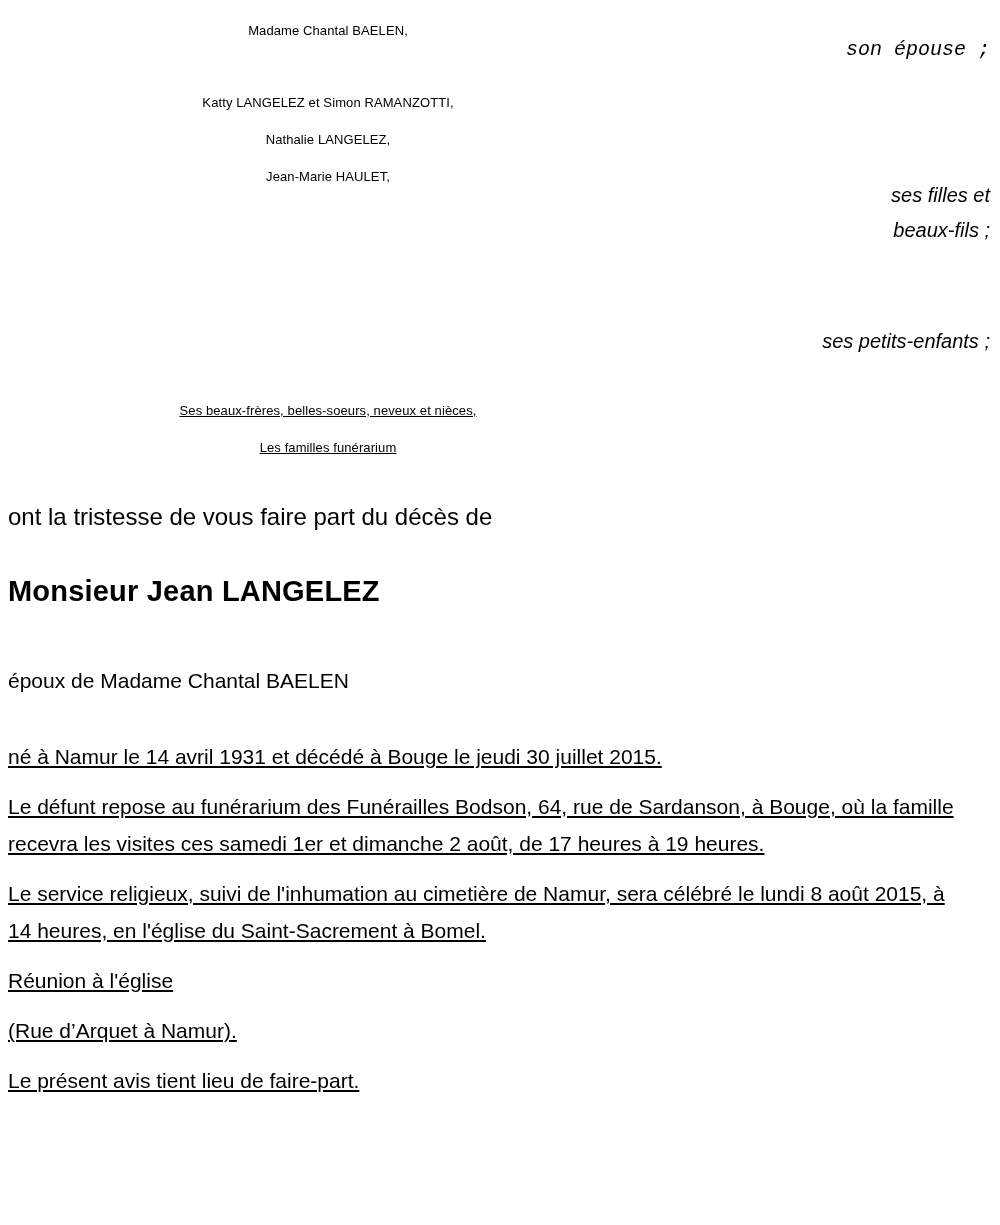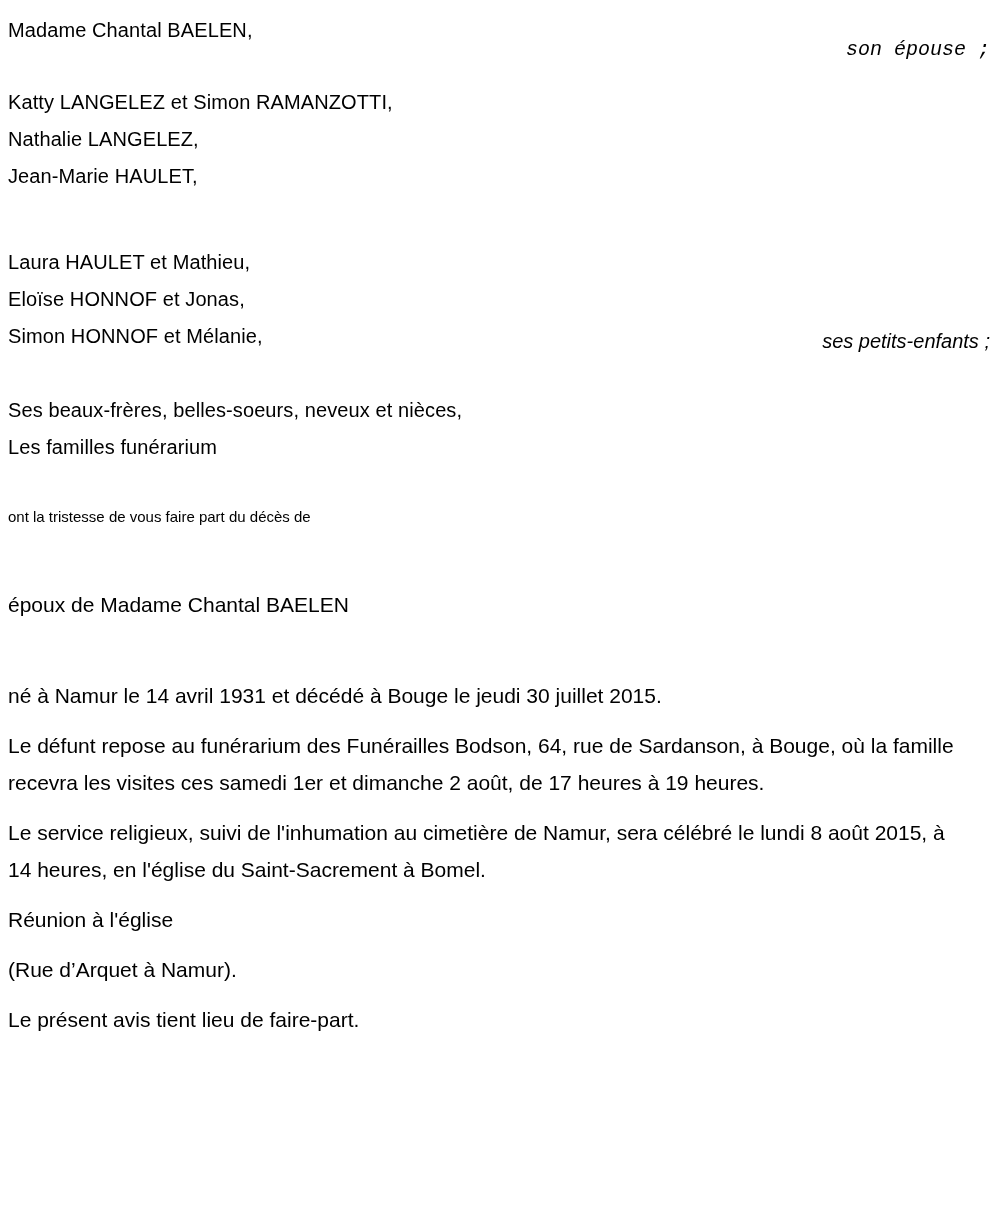--- a/index.html
+++ b/index.html
@@ -26,24 +26,25 @@
 
   
   .relation-block {
     position: relative;
     width: 982px;
   }
   .names {
     width: 640px;
   }
   .name-line {
-    font-size: 20px;
+    font-size: 13px;
     line-height: 37px;
     white-space: nowrap;
     letter-spacing: 0.1px;
+    text-align: center;
   }
   .relation-label {
     position: absolute;
     right: 0;
     text-align: right;
     font-style: italic;
     font-size: 20px;
     line-height: 35px;
     white-space: nowrap;
   }
@@ -52,44 +53,45 @@
   
   .block-spouse   { height: 64px; }
   .block-spouse   .relation-label { top: 20px; font-family: Liberation Mono, monospace; }
 
   .block-daughters { height: 150px; padding-top: 8px; }
   .block-daughters .relation-label { top: 102px; }
 
   .block-grandchildren { height: 140px; padding-top: 10px; }
   .block-grandchildren .relation-label { top: 90px; }
 
-  .block-others { height: 96px; padding-top: 8px; }
+  .block-others { height: 96px; padding-top: 8px; text-decoration: underline; }
 
   
   .lead-line {
-    font-size: 15px;
+    font-size: 24px;
     line-height: 37px;
     margin-top: 10px;
   }
   .deceased-name {
     font-size: 29px;
     font-weight: bold;
     line-height: 40px;
     margin-top: 36px;
     letter-spacing: 0.2px;
   }
   .spouse-of {
     font-size: 21px;
     line-height: 37px;
     margin-top: 51px;
   }
 
   
   .body-block {
-    margin-top: 54px;
+    margin-top: 39px;
+    text-decoration: underline;
   }
   .paragraph {
     width: 958px;
     font-size: 21px;
     line-height: 37px;
     margin: 0 0 13px 0;
     text-align: left;
   }
   .paragraph:last-child { margin-bottom: 0; }
 </style>
@@ -106,42 +108,42 @@
       <span class="rl-line">son épouse ;</span>
     </div>
   </div>
 
   <div class="relation-block block-daughters">
     <div class="names">
       <div class="name-line">Katty LANGELEZ et Simon RAMANZOTTI,</div>
       <div class="name-line">Nathalie LANGELEZ,</div>
       <div class="name-line">Jean-Marie HAULET,</div>
     </div>
+    <div class="relation-label">
+      <span class="rl-line">ses filles et</span>
+      <span class="rl-line">beaux-fils ;</span>
+    </div>
   </div>
 
   <div class="relation-block block-grandchildren">
-    <div class="names">
-      <div class="name-line">Laura HAULET et Mathieu,</div>
-      <div class="name-line">Eloïse HONNOF et Jonas,</div>
-      <div class="name-line">Simon HONNOF et Mélanie,</div>
-    </div>
     <div class="relation-label">
       <span class="rl-line">ses petits-enfants ;</span>
     </div>
   </div>
 
   <div class="relation-block block-others">
     <div class="names">
       <div class="name-line">Ses beaux-frères, belles-soeurs, neveux et nièces,</div>
       <div class="name-line">Les familles funérarium</div>
     </div>
   </div>
 
   <div class="lead-line">ont la tristesse de vous faire part du décès de</div>
 
+  <div class="deceased-name">Monsieur Jean LANGELEZ</div>
 
   <div class="spouse-of">époux de Madame Chantal BAELEN</div>
 
   <div class="body-block">
     <p class="paragraph">né à Namur le 14 avril 1931 et décédé à Bouge le jeudi 30 juillet 2015.</p>
     <p class="paragraph">Le défunt repose au funérarium des Funérailles Bodson, 64, rue de Sardanson, à Bouge, où la famille recevra les visites ces samedi 1er et dimanche 2 août, de 17 heures à 19 heures.</p>
     <p class="paragraph">Le service religieux, suivi de l'inhumation au cimetière de Namur, sera célébré le lundi 8 août 2015, à 14 heures, en l'église du Saint-Sacrement à Bomel.</p>
     <p class="paragraph">Réunion à l'église</p>
     <p class="paragraph">(Rue d’Arquet à Namur).</p>
     <p class="paragraph">Le présent avis tient lieu de faire-part.</p>

